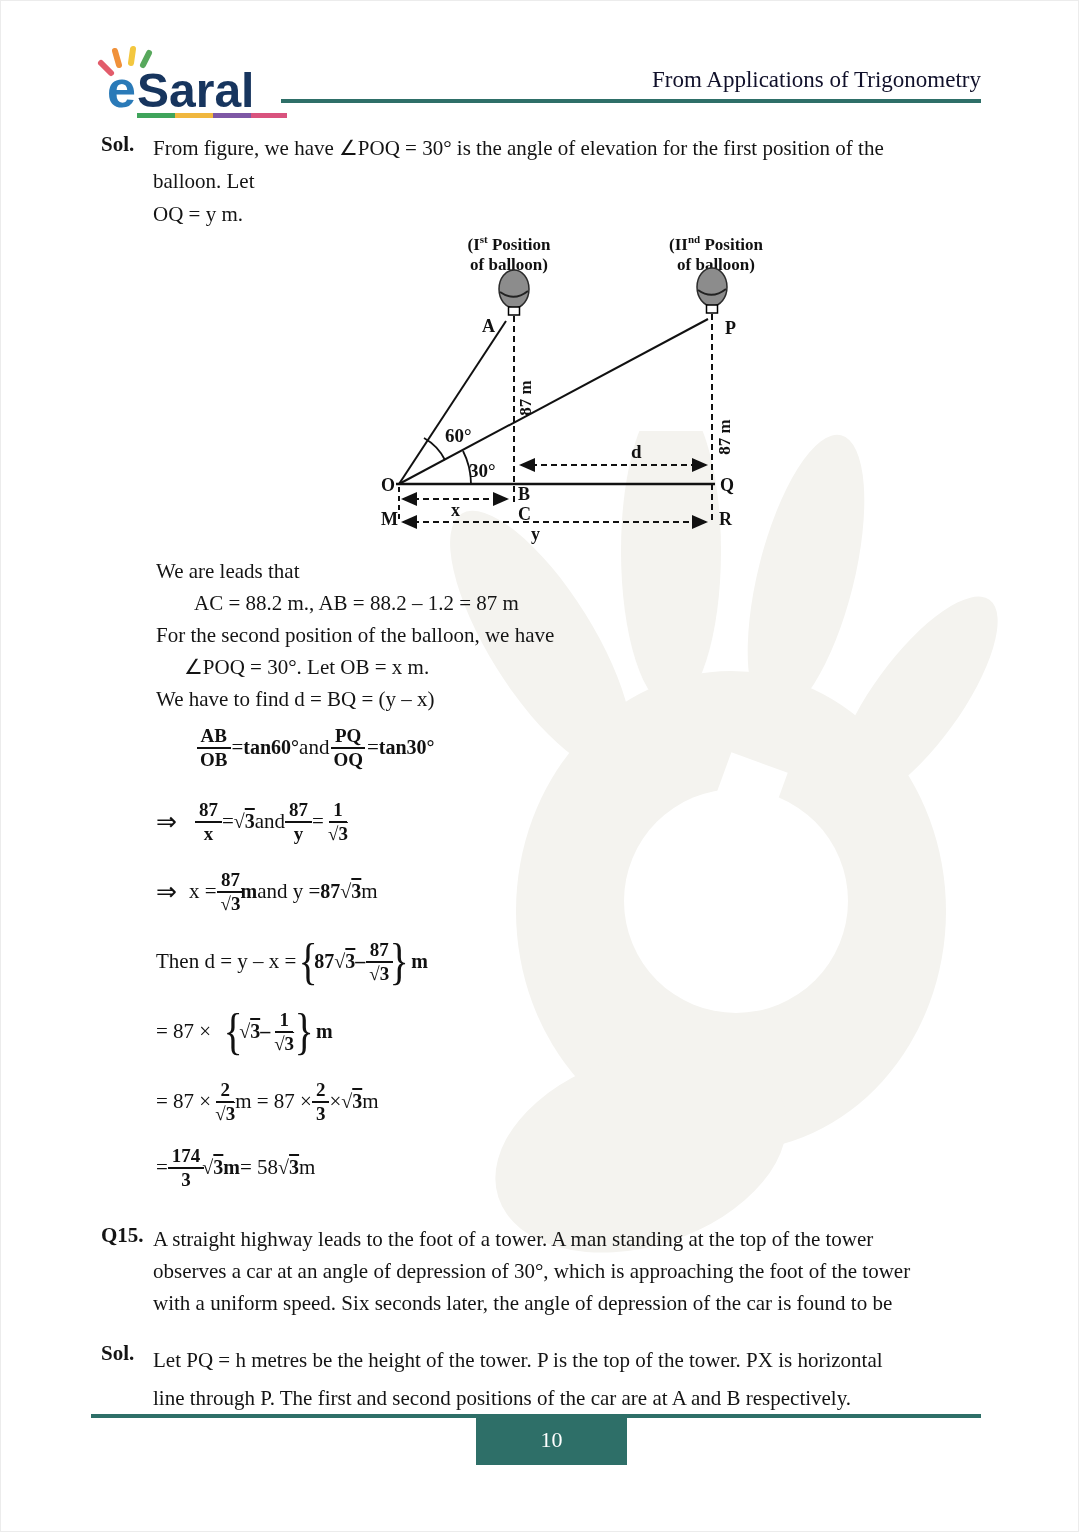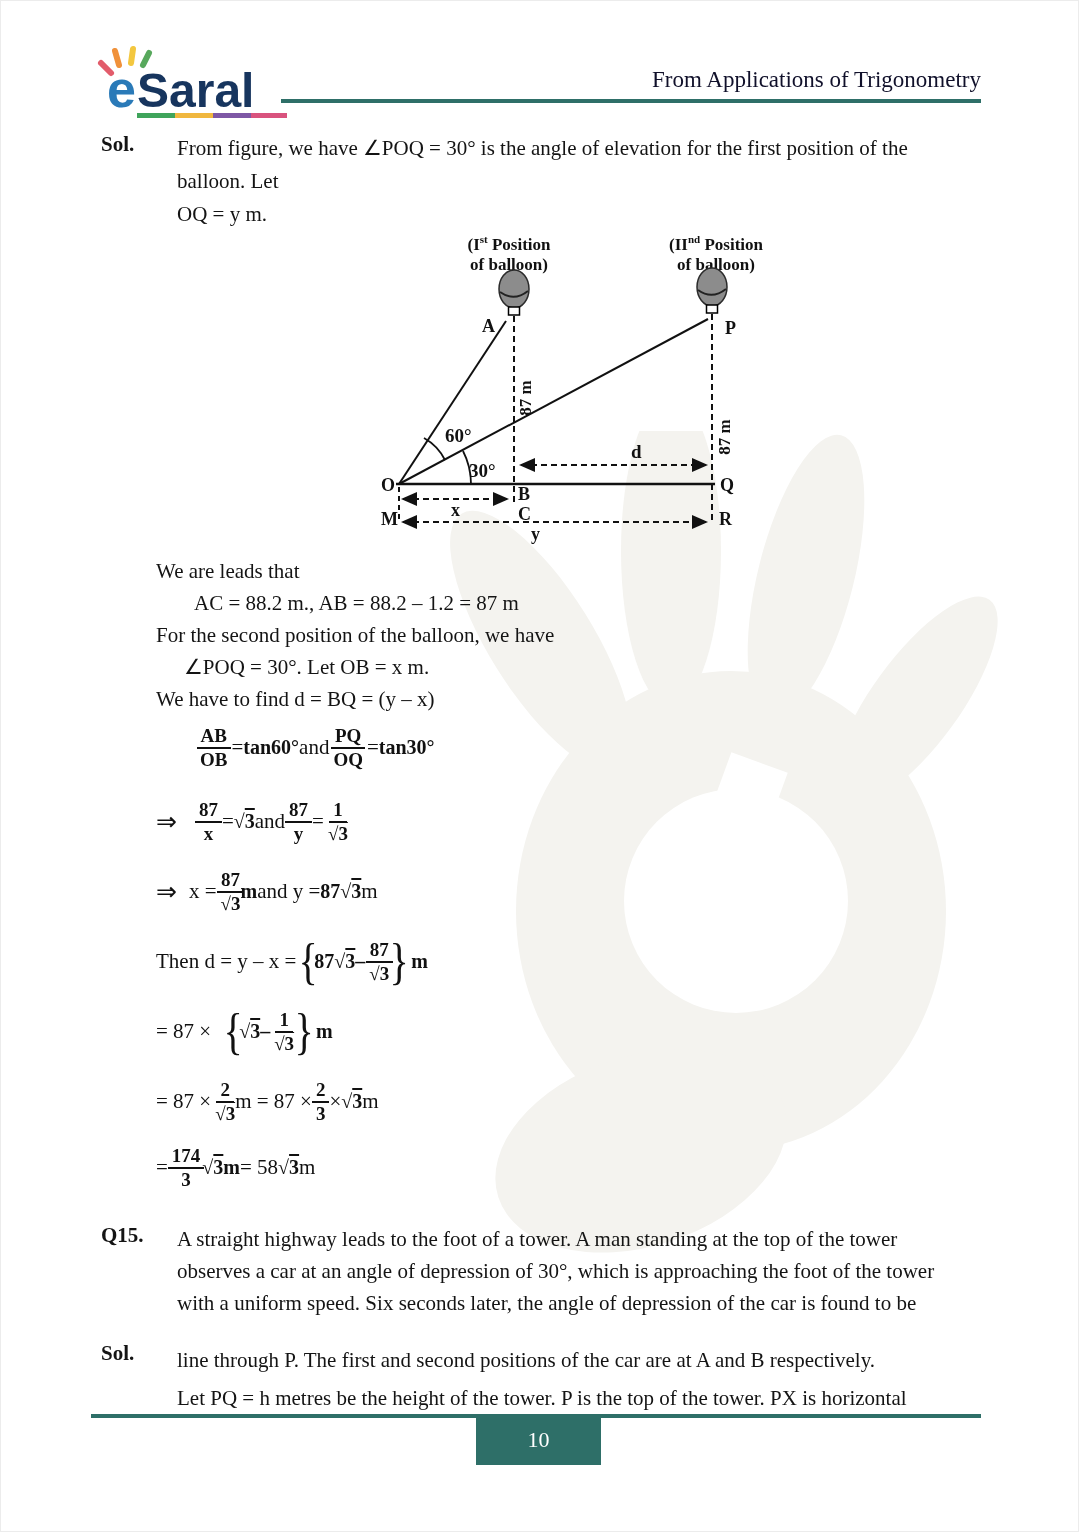--- a/index.html
+++ b/index.html
@@ -8,39 +8,39 @@
   .wm{position:absolute;left:390px;top:430px;z-index:0;}
   .z{position:relative;z-index:1;}
   
   .header-title{position:absolute;left:560px;top:66px;width:420px;text-align:right;
      font-size:23px;color:#10102a;}
   .header-rule{position:absolute;left:280px;top:98px;width:700px;height:4px;background:#2e6f68;}
   
   .plabel{position:absolute;font-weight:bold;font-size:21px;}
   .pline{position:absolute;font-size:21px;white-space:nowrap;}
   .ptext{position:absolute;font-size:21px;}
-  .ptext .ln{line-height:33px;white-space:nowrap;margin-left:24px;}
+  .ptext .ln{line-height:33px;white-space:nowrap;}
   .ptext.q .ln{line-height:32px;}
   .ptext.s2 .ln{line-height:38px;}
   
   .eq{position:absolute;display:flex;align-items:center;font-size:21px;color:#111;z-index:1;}
   .frac{display:inline-flex;flex-direction:column;align-items:center;line-height:1.15;font-size:19px;font-weight:bold;}
   .fn{border-bottom:2px solid #111;padding:0 4px;}
   .fd{padding:0 4px;}
   .b{font-weight:bold;font-size:20px;}
   .r{font-weight:normal;}
   .ol{text-decoration:overline;}
   .imp{font-size:25px;}
   .brace{font-size:50px;font-weight:400;line-height:0.9;transform:scaleX(.8);}
   
   .fig{position:absolute;left:378px;top:231px;z-index:1;}
   .fig text{font-family:"Liberation Serif",serif;font-weight:bold;fill:#111;}
   
   .footer-rule{position:absolute;left:90px;top:1413px;width:890px;height:3.5px;background:#2e6f68;}
-  .footer-box{position:absolute;left:475px;top:1414px;width:125px;height:50px;background:#2e6f68;
+  .footer-box{position:absolute;left:475px;top:1414px;width:151px;height:50px;background:#2e6f68;
       display:flex;align-items:center;justify-content:center;color:#fff;font-size:22px;}
   
   .logo{position:absolute;left:92px;top:44px;}
 </style>
 </head>
 <body>
 
 <div class="page">
 
   <svg class="wm" width="640" height="840" viewBox="0 0 640 840">
@@ -255,22 +255,22 @@
 
   <span class="plabel" style="left:100px;top:1222px;">Q15.</span>
   <div class="ptext q z" style="left:152px;top:1222px;">
     <div class="ln">A straight highway leads to the foot of a tower. A man standing at the top of the tower</div>
     <div class="ln">observes a car at an angle of depression of 30°, which is approaching the foot of the tower</div>
     <div class="ln">with a uniform speed. Six seconds later, the angle of depression of the car is found to be</div>
   </div>
 
   <span class="plabel" style="left:100px;top:1340px;">Sol.</span>
   <div class="ptext s2 z" style="left:152px;top:1340px;">
+    <div class="ln">Let PQ = h metres be the height of the tower. P is the top of the tower. PX is horizontal</div>
     <div class="ln">line through P. The first and second positions of the car are at A and B respectively.</div>
-    <div class="ln">Let PQ = h metres be the height of the tower. P is the top of the tower. PX is horizontal</div>
   </div>
 
   <div class="footer-rule z"></div>
   <div class="footer-box z">
     <span>10</span>
   </div>
 
 </div>
 
 </body></html>

